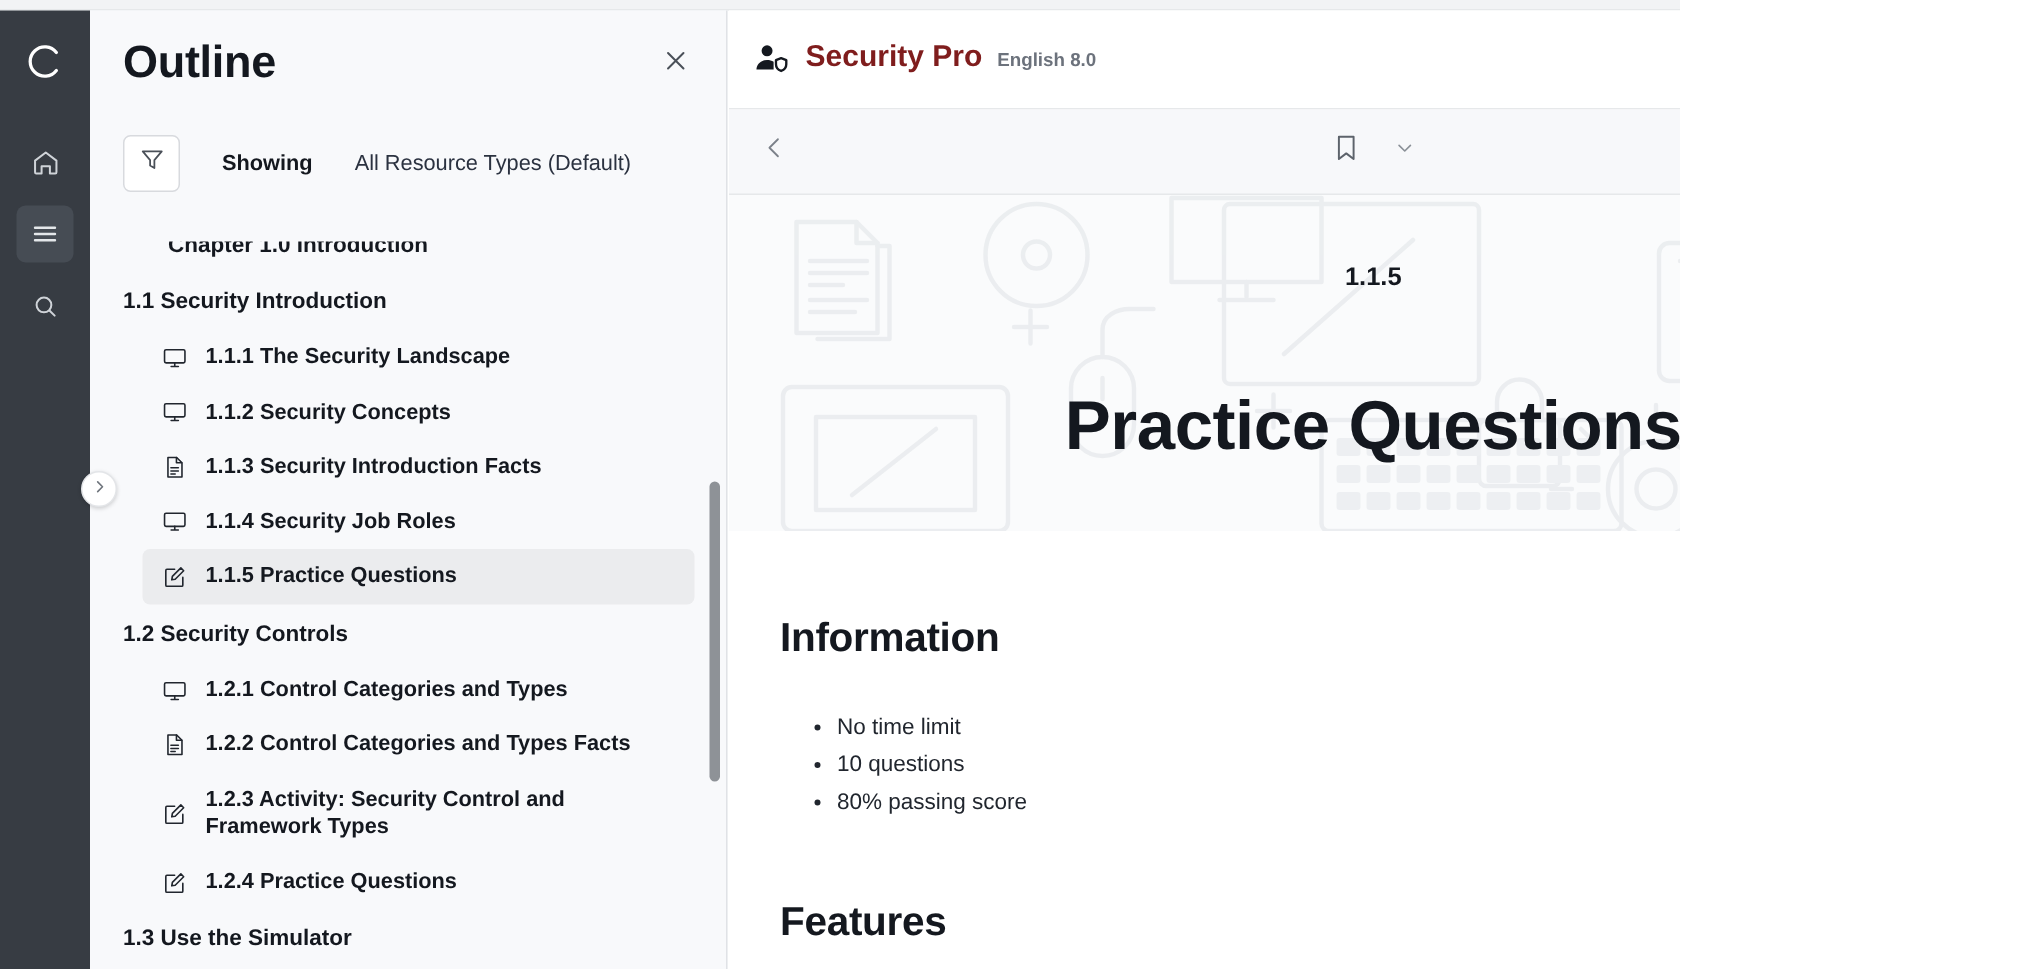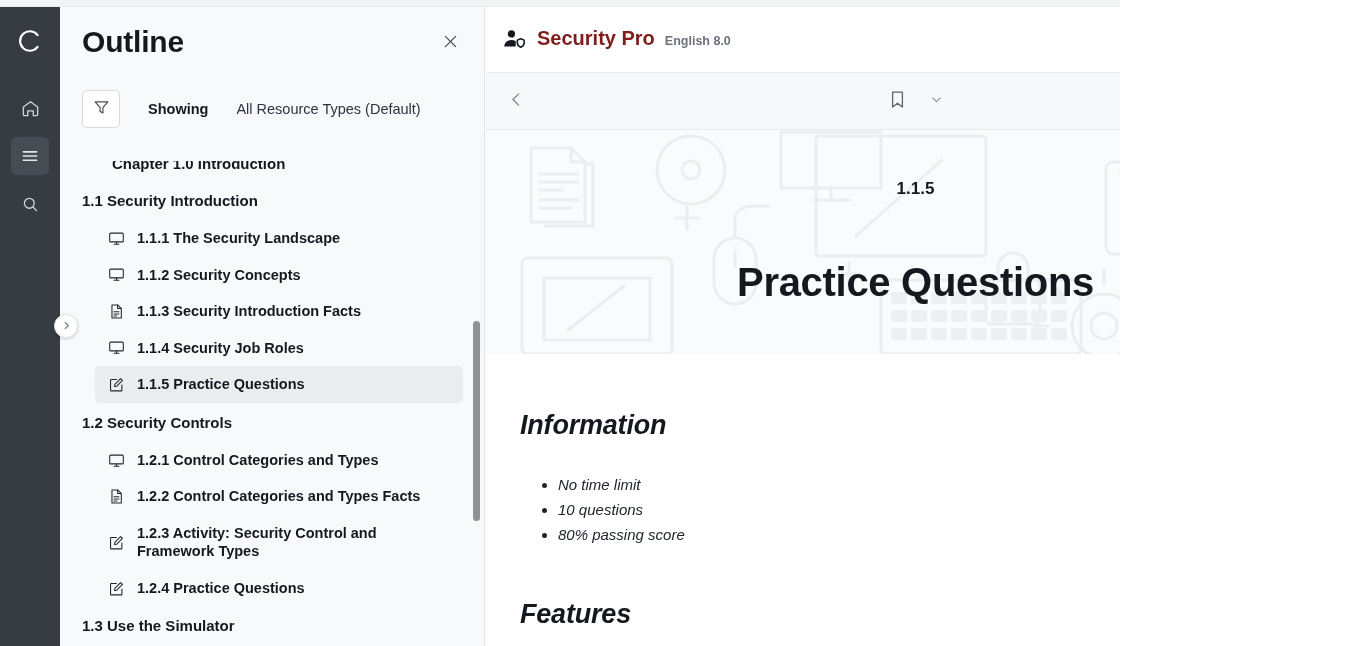--- a/index.html
+++ b/index.html
@@ -154,27 +154,27 @@
     background: #fafbfc;
     display: flex; flex-direction: column; align-items: center; justify-content: center;
   }
   .hero-bg { position: absolute; inset: 0; opacity: .62; }
   .hero-num {
     position: relative; font-size: 17px; font-weight: 700; color: #14181f; z-index: 2;
     margin-bottom: 16px;
     text-align: right;
   }
   .hero-title {
-    position: relative; font-size: 40px; font-weight: 700; color: #14181f; z-index: 2;
+    position: relative; font-size: 46px; font-weight: 700; color: #14181f; z-index: 2;
     letter-spacing: -.3px;
     margin-top: 45px;
   }
 
   
-  .body-wrap { padding: 56px 34px 0 34px; font-style: italic; }
+  .body-wrap { padding: 56px 34px 0 34px; }
   .sec-h { font-size: 27px; font-weight: 700; color: #14181f; letter-spacing: -.2px; }
   .bullets { margin: 32px 0 0 38px; }
   .bullets li { font-size: 15px; color: #21262e; line-height: 1.65; list-style: disc; }
   .sec-h2 { margin-top: 52px; }
 </style>
 </head>
 <body>
 
 <div id="app">
 

